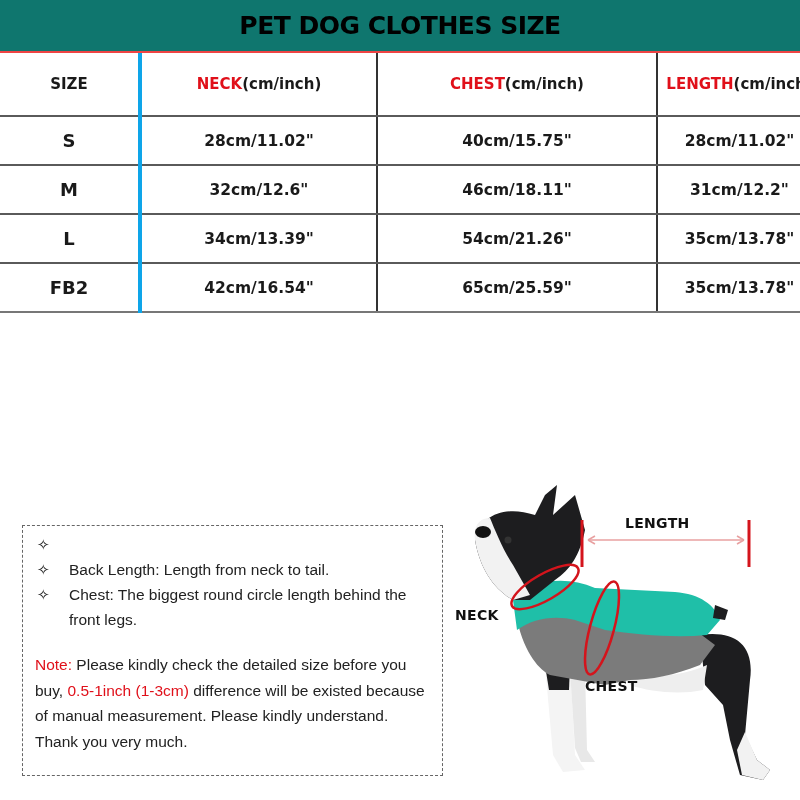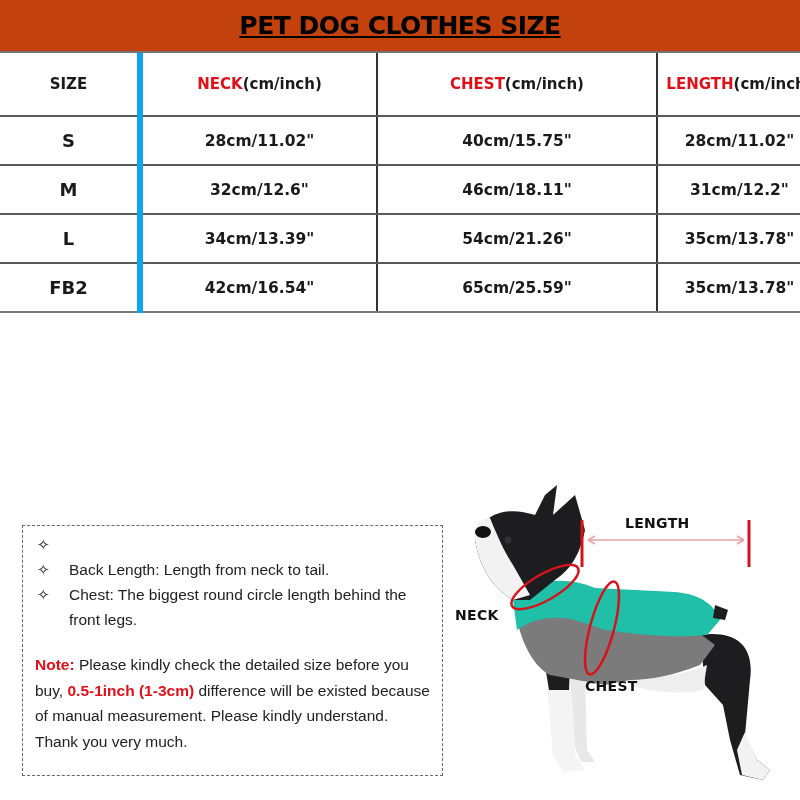--- a/index.html
+++ b/index.html
@@ -1,40 +1,39 @@
 <!DOCTYPE html>
 <html><head>
 <meta charset="utf-8">
 <style>
   * { box-sizing: border-box; margin: 0; padding: 0; }
   html, body { width: 800px; height: 800px; background: #ffffff; overflow: hidden; }
   body { position: relative; font-family: "DejaVu Sans", sans-serif; color: #111; }
 
   .title-bar {
     position: absolute; left: 0; top: 0; width: 800px; height: 53px;
-    background: #c2410c;
+    background: #0f766e;
     display: flex; align-items: center; justify-content: center;
     font-family: "DejaVu Sans", sans-serif; font-weight: bold; font-size: 25px;
     letter-spacing: -0.5px; color: #000;
-    border-bottom: 2px solid #737373;
-    text-decoration: underline;
+    border-bottom: 2px solid #ef4444;
   }
 
   .size-table {
     position: absolute; left: 0; top: 53px; width: 800px;
     border-collapse: collapse; table-layout: fixed;
   }
   .size-table td, .size-table th {
     border-bottom: 2px solid #5a5a5a;
     text-align: center; vertical-align: middle;
     font-weight: bold; font-size: 15.5px; color: #1a1a1a;
     font-family: "DejaVu Sans", sans-serif;
   }
   .size-table .c1 { width: 140px; }
-  .size-table .c2 { width: 237px; border-left: 6px solid #0ea5e9; }
+  .size-table .c2 { width: 237px; border-left: 4px solid #0ea5e9; }
   .size-table .c3 { width: 280px; border-left: 2px solid #333; }
   .size-table .c4 { width: 164px; border-left: 2px solid #333; }
   .size-table thead th { height: 63px; font-size: 15px; }
   .size-table tbody td { height: 49px; }
   .size-table tbody td.c1 { font-size: 18px; }
   .size-table tr:last-child td { border-bottom: 2px solid #777; text-align: center; }
   .hl { color: #e0101a; }
 
   .info-box {
     position: absolute; left: 22px; top: 525px; width: 421px; height: 251px;
@@ -42,21 +41,21 @@
     padding: 6px 10px 0 12px;
     font-family: "Liberation Sans", sans-serif; font-size: 15.5px; color: #222;
     line-height: 25px;
   }
   .def-list { list-style: none; }
   .def-item { display: flex; }
   .def-item .bullet {
     width: 34px; flex: 0 0 34px; font-size: 15px; color: #222; text-align: left; padding-left: 2px;
   }
   .note { margin-top: 20px; line-height: 25.5px; }
-  .note .red { color: #e0101a; font-weight: bold; }
+  .note .red { color: #e0101a; font-weight: normal; }
 
   .illustration {
     position: absolute; left: 445px; top: 470px; width: 355px; height: 330px;
   }
   .illustration svg { width: 100%; height: 100%; display: block; }
   .lbl {
     position: absolute; font-family: "DejaVu Sans", sans-serif; font-weight: bold;
     font-size: 14px; color: #111; letter-spacing: 0.3px;
   }
 </style>

